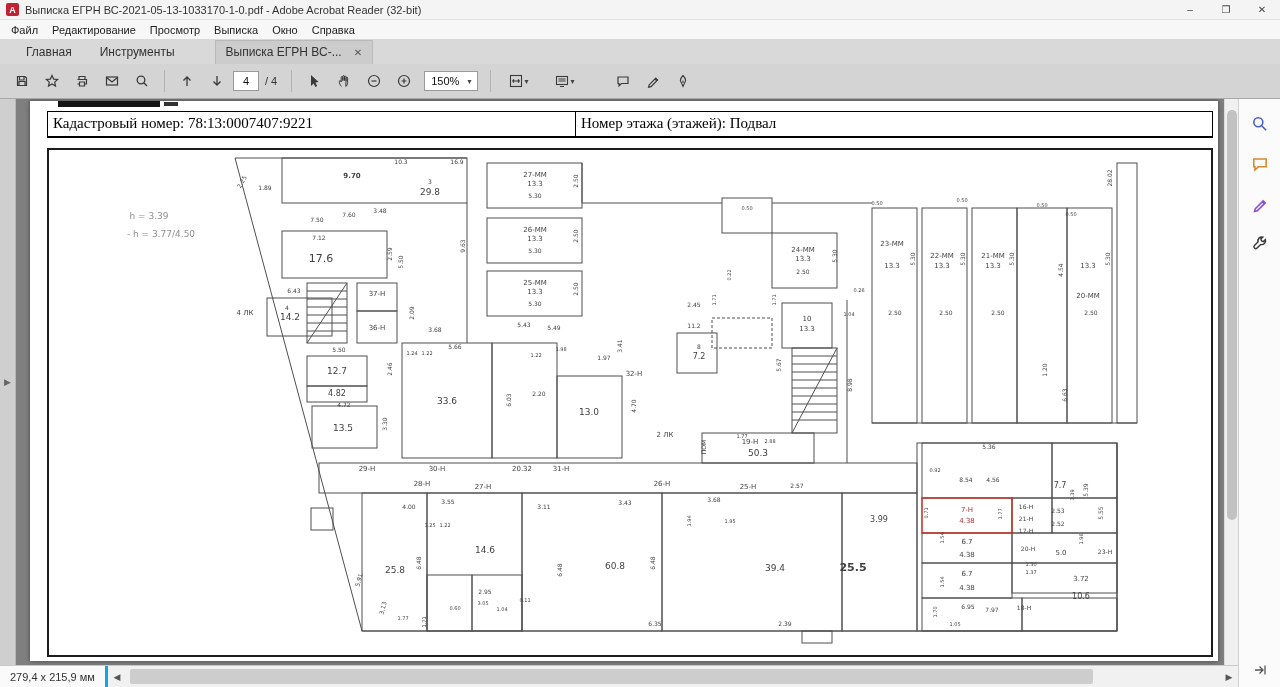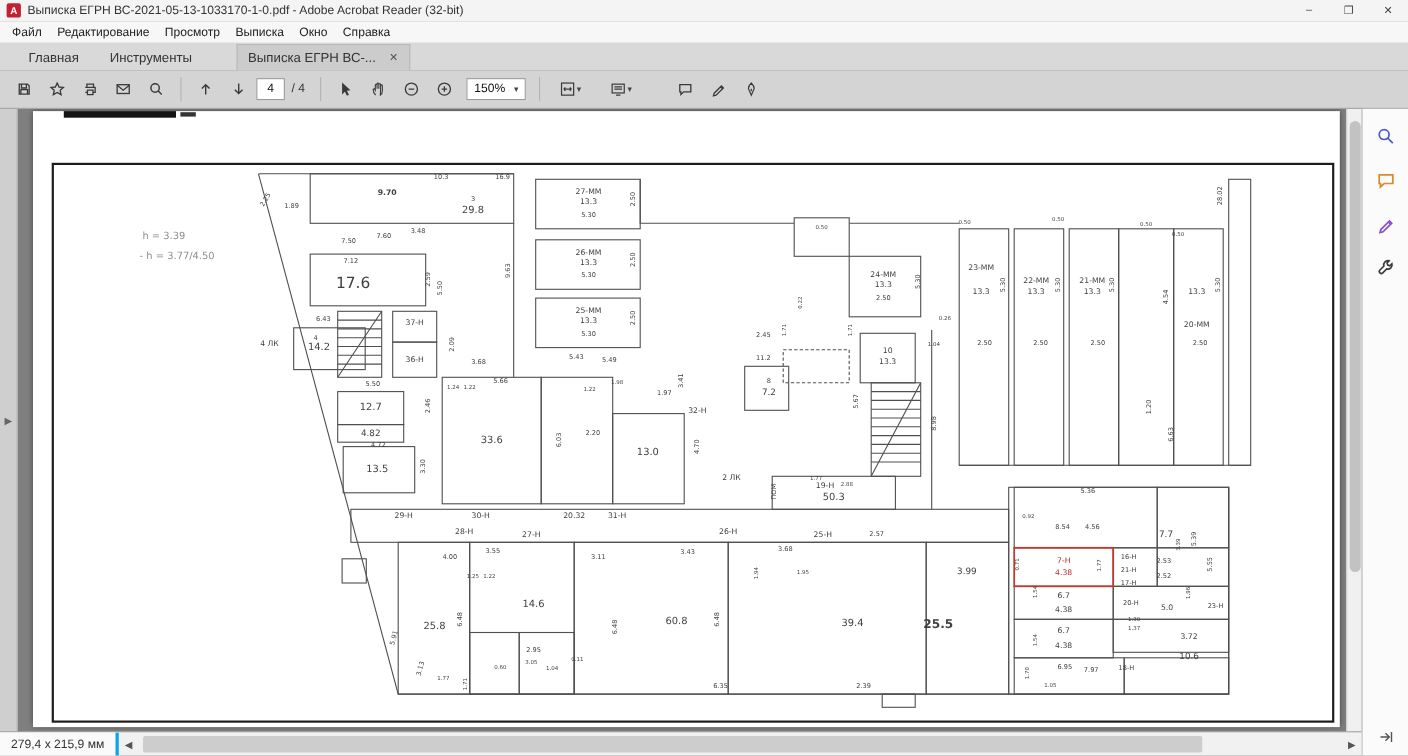--- a/index.html
+++ b/index.html
@@ -197,20 +197,24 @@
 
     <div class="viewer">
       <div class="nav-strip">
         <span>▶</span>
       </div>
 
       <div class="page">
         <div class="smudge"></div>
         <div class="smudge2"></div>
 
+        <div class="hdr">
+          <div class="hdr-cell hdr-left">Кадастровый номер: 78:13:0007407:9221</div>
+          <div class="hdr-cell hdr-right">Номер этажа (этажей): Подвал</div>
+        </div>
 
         <div class="plan">
           <svg width="1162" height="505" viewBox="0 0 1162 505">
             <g stroke="#4f4f4f" stroke-width="1" fill="none">
               <path d="M186,8 H418 M186,8 L313,481 H1068 V293"></path>
               <rect x="233" y="8" width="185" height="45"></rect>
               <rect x="233" y="81" width="105" height="47"></rect>
               <rect x="218" y="148" width="65" height="38"></rect>
               <rect x="258" y="133" width="40" height="60"></rect>
               <rect x="308" y="133" width="40" height="28"></rect>
@@ -271,21 +275,21 @@
               <span class="fpl" style="left: 216px; top: 38px; font-size: 6px; transform: translate(-50%, -50%);">1.89</span>
               <span class="fpl" style="left: 303px; top: 26px; font-size: 7px; transform: translate(-50%, -50%); font-weight: bold;">9.70</span>
               <span class="fpl" style="left: 352px; top: 12px; font-size: 6px; transform: translate(-50%, -50%);">10.3</span>
               <span class="fpl" style="left: 408px; top: 12px; font-size: 6px; transform: translate(-50%, -50%);">16.9</span>
               <span class="fpl" style="left: 381px; top: 32px; font-size: 6px; transform: translate(-50%, -50%);">3</span>
               <span class="fpl" style="left: 381px; top: 42px; font-size: 9px; transform: translate(-50%, -50%);">29.8</span>
               <span class="fpl" style="left: 268px; top: 70px; font-size: 6px; transform: translate(-50%, -50%);">7.50</span>
               <span class="fpl" style="left: 300px; top: 65px; font-size: 6px; transform: translate(-50%, -50%);">7.60</span>
               <span class="fpl" style="left: 331px; top: 61px; font-size: 6px; transform: translate(-50%, -50%);">3.48</span>
               <span class="fpl" style="left: 270px; top: 88px; font-size: 6px; transform: translate(-50%, -50%);">7.12</span>
-              <span class="fpl" style="left: 272px; top: 108px; font-size: 14px; transform: translate(-50%, -50%);">17.6</span>
+              <span class="fpl" style="left: 272px; top: 108px; font-size: 11px; transform: translate(-50%, -50%);">17.6</span>
               <span class="fpl" style="left: 341px; top: 104px; font-size: 6px; transform: translate(-50%, -50%) rotate(-90deg);">2.59</span>
               <span class="fpl" style="left: 352px; top: 112px; font-size: 6px; transform: translate(-50%, -50%) rotate(-90deg);">5.50</span>
               <span class="fpl" style="left: 414px; top: 96px; font-size: 6px; transform: translate(-50%, -50%) rotate(-90deg);">9.63</span>
               <span class="fpl" style="left: 245px; top: 141px; font-size: 6px; transform: translate(-50%, -50%);">6.43</span>
               <span class="fpl" style="left: 238px; top: 158px; font-size: 6px; transform: translate(-50%, -50%);">4</span>
               <span class="fpl" style="left: 241px; top: 167px; font-size: 9px; transform: translate(-50%, -50%);">14.2</span>
               <span class="fpl" style="left: 196px; top: 163px; font-size: 7px; transform: translate(-50%, -50%);">4 ЛК</span>
               <span class="fpl" style="left: 328px; top: 144px; font-size: 7px; transform: translate(-50%, -50%);">37-Н</span>
               <span class="fpl" style="left: 328px; top: 178px; font-size: 7px; transform: translate(-50%, -50%);">36-Н</span>
               <span class="fpl" style="left: 363px; top: 163px; font-size: 6px; transform: translate(-50%, -50%) rotate(-90deg);">2.09</span>

